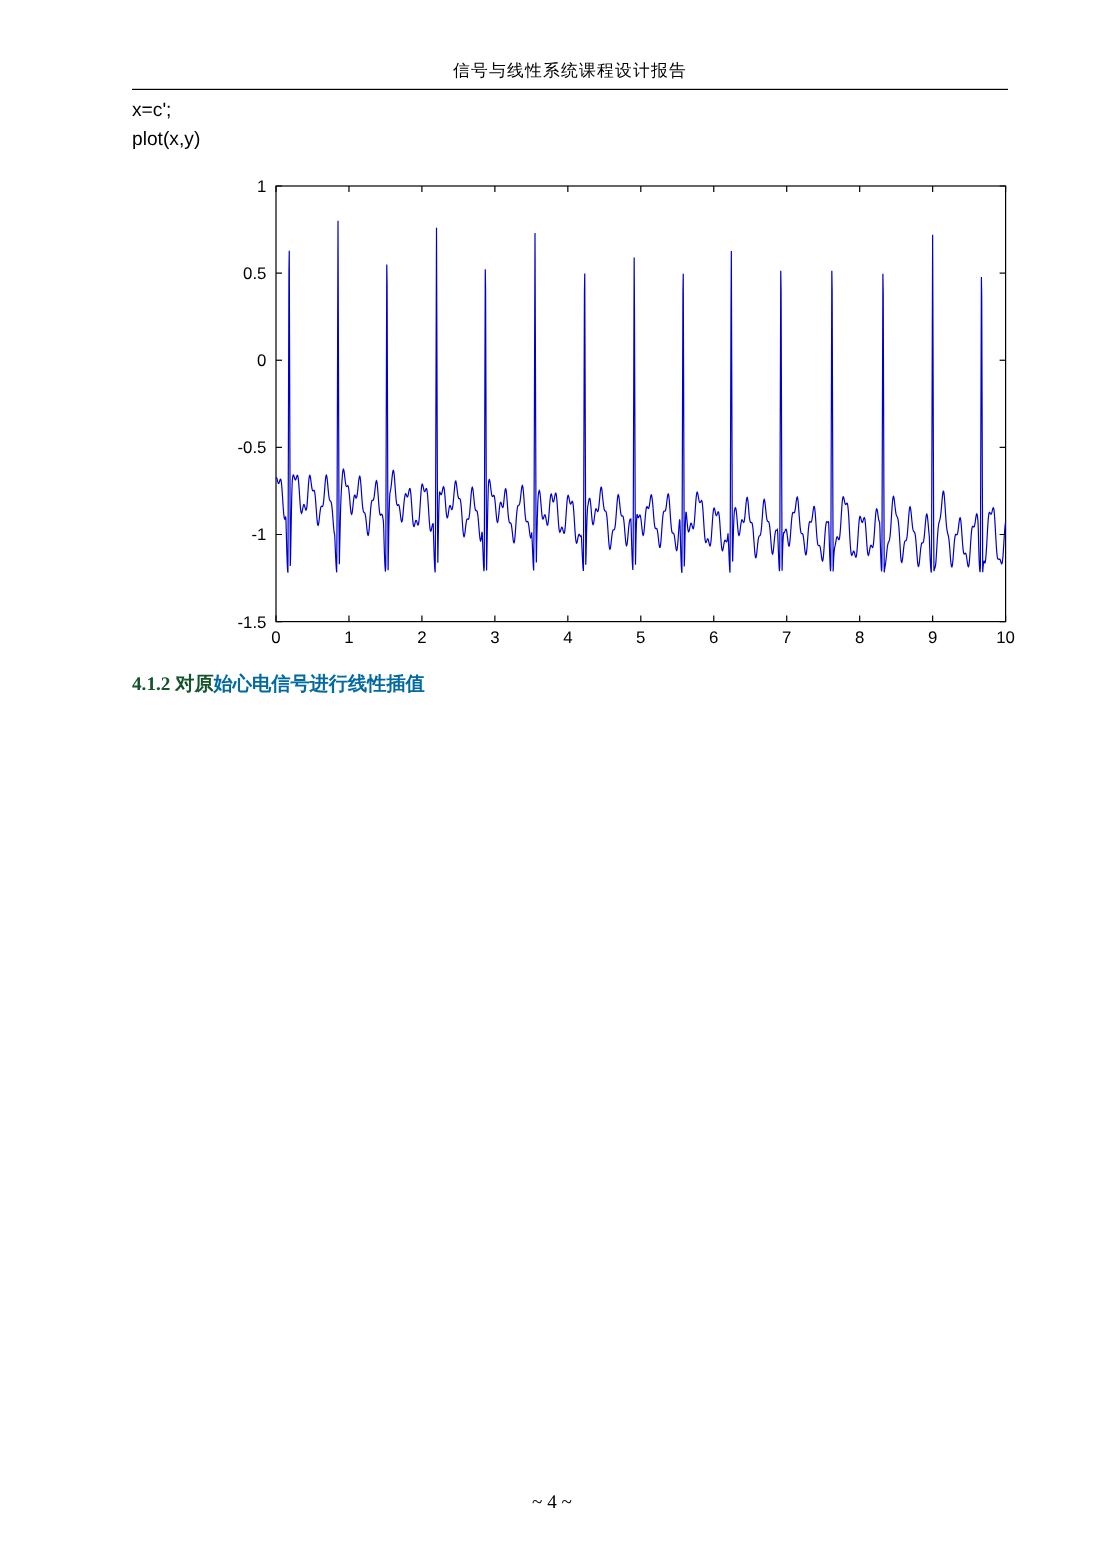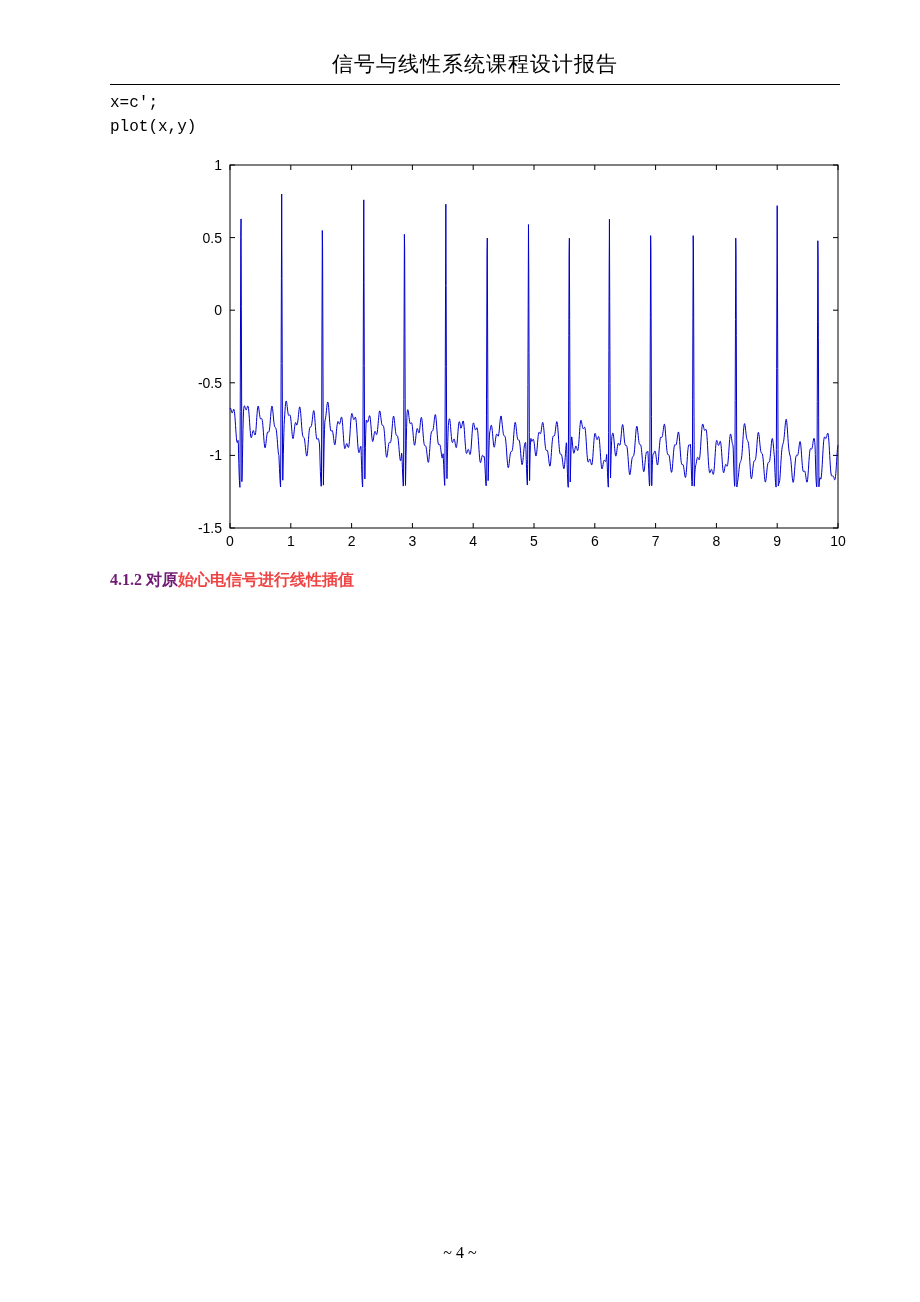--- a/index.html
+++ b/index.html
@@ -14,46 +14,46 @@
   }
   .page {
     padding: 50px 80px 0 110px;
     box-sizing: border-box;
     width: 100%;
     height: 100%;
     position: relative;
   }
   .header {
     text-align: center;
-    font-size: 21px;
+    font-size: 14px;
     margin-bottom: 6px;
     letter-spacing: 1px;
   }
   .hr {
     border: 0;
     border-top: 1px solid #000;
     margin: 0 0 6px 0;
     width: 100%;
   }
   .code {
-    font-family: Liberation Mono, monospace;
+    font-family: Liberation Sans, sans-serif;
     font-size: 16px;
     line-height: 1.5;
     white-space: pre;
   }
   .chart-box {
     margin: 14px 0 12px 60px;
   }
   .section-heading {
     font-size: 16px;
     font-weight: bold;
     margin-top: 10px;
   }
-  .section-heading .black { color: #701a75; }
-  .section-heading .red { color: #ef4444; }
+  .section-heading .black { color: #14532d; }
+  .section-heading .red { color: #0369a1; }
   .footer {
     position: absolute;
     bottom: 40px;
     width: 100%;
     left: 0;
     text-align: center;
     font-size: 16px;
   }
   svg { display: block; }
 </style>

